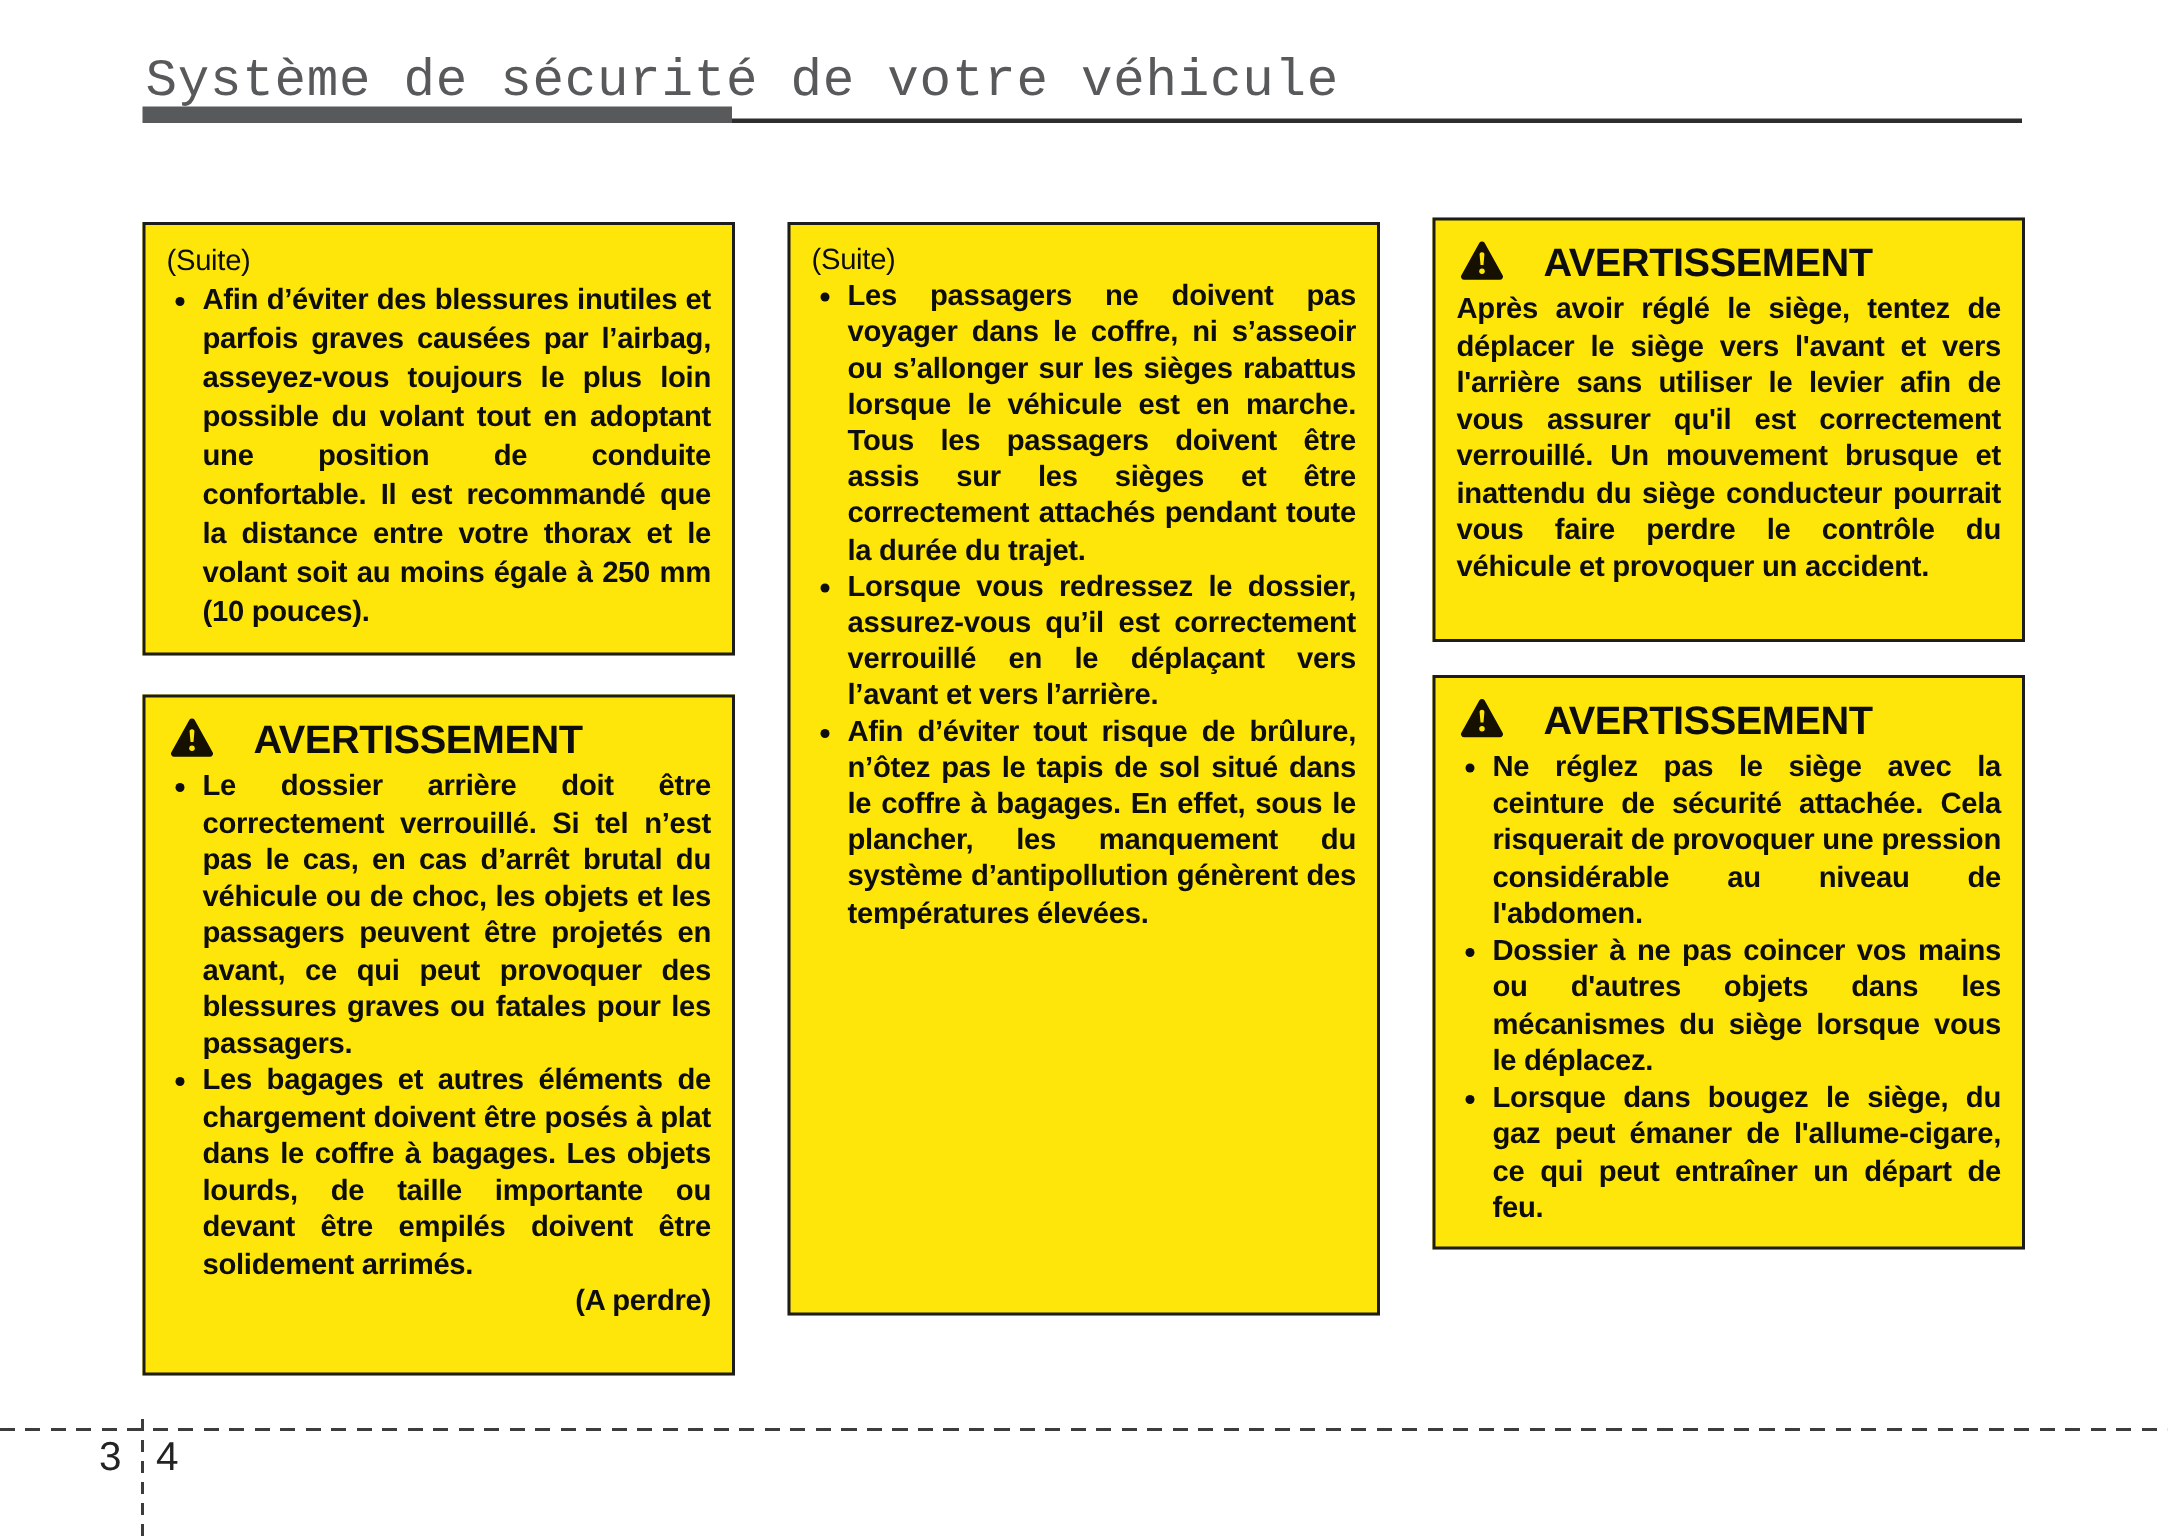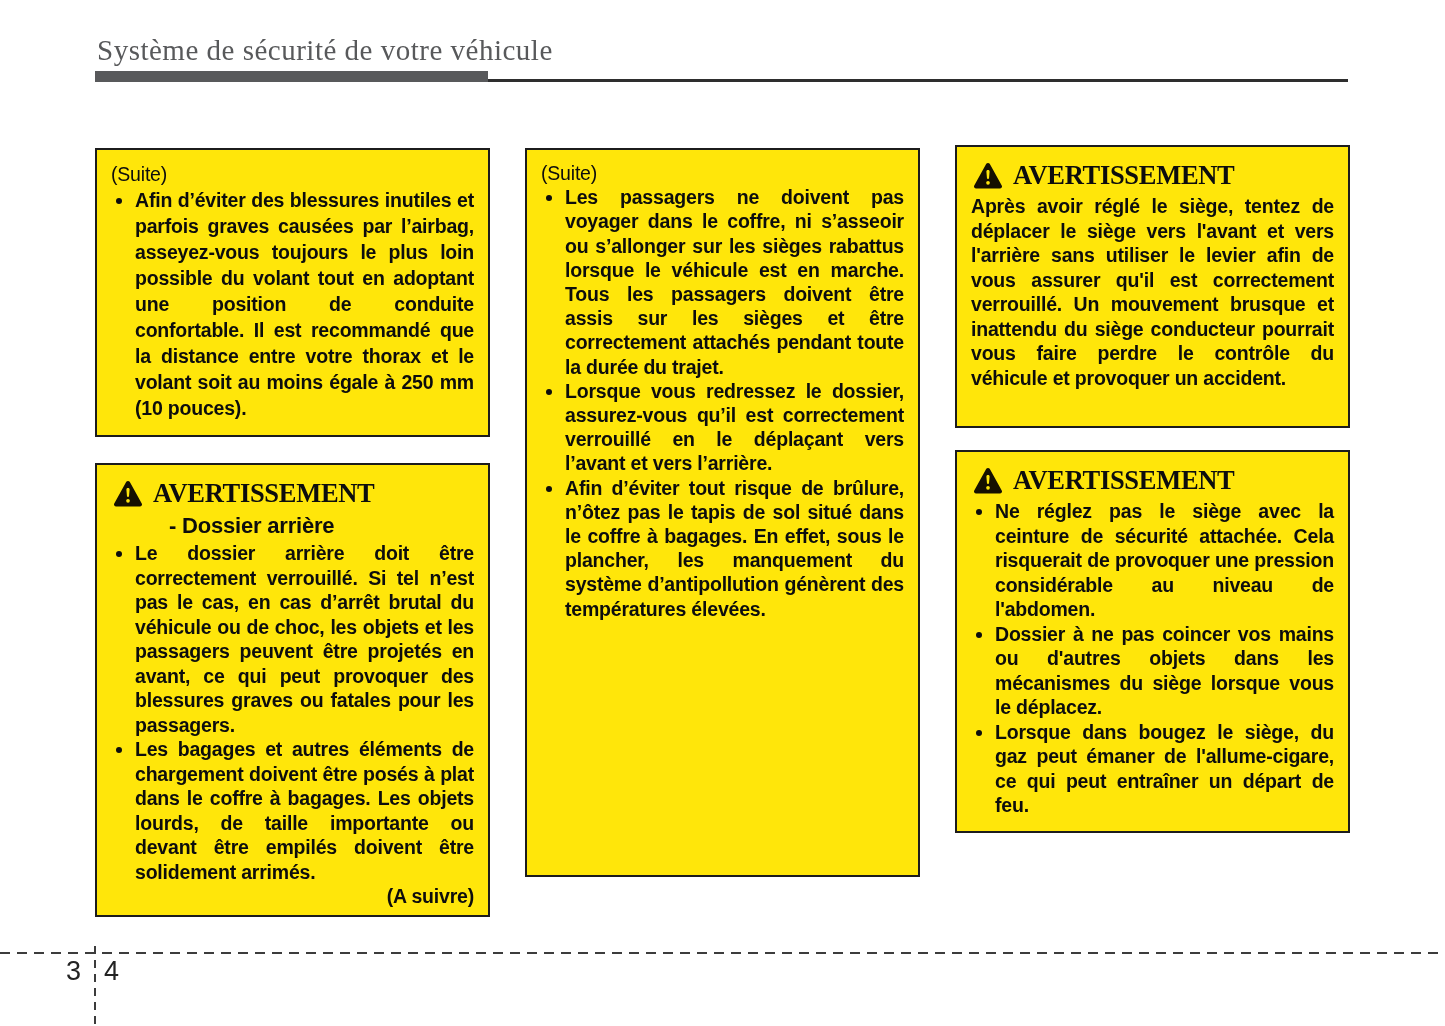--- a/index.html
+++ b/index.html
@@ -1,38 +1,38 @@
 <!DOCTYPE html>
 <html><head>
 <meta charset="utf-8">
 <style>
   html,body{margin:0;padding:0;background:#ffffff;}
   .page{position:relative;width:1445px;height:1026px;background:#ffffff;overflow:hidden;
         font-family:"Liberation Sans",sans-serif;}
 
   
   .page-title{position:absolute;left:97px;top:34px;margin:0;
-      font-family:Liberation Serif, serif;font-weight:400;
-      font-size:29px;color:#58595b;letter-spacing:.5px;white-space:nowrap;}
+      font-family:Liberation Mono, monospace;font-weight:400;
+      font-size:35px;color:#58595b;letter-spacing:.5px;white-space:nowrap;}
   .title-bar{position:absolute;left:95px;top:71px;width:393px;height:11px;background:#58595b;}
   .title-rule{position:absolute;left:488px;top:79px;width:860px;height:3px;background:#2e2e2e;}
 
   
   .warnbox{position:absolute;box-sizing:border-box;background:#ffe60a;border:2px solid #1c1c1c;
       padding:11px 14px 10px 14px;color:#0d0d0d;font-weight:bold;
       font-size:19.5px;line-height:24.5px;letter-spacing:-0.2px;overflow:hidden;}
   .warnbox .suite{font-weight:normal;}
   .bullets{margin:0;padding:0 0 0 24px;list-style:disc outside;}
   .bullets li{margin:0;padding:0;text-align:justify;}
   .cont-para{margin-left:24px;text-align:justify;}
   .body-para{text-align:justify;}
   .redhyph{color:#ed1c24;}
   .suivre{text-align:right;}
 
-  .warnhead{display:flex;align-items:center;gap:10px;margin:2px 0 4px 2px;font-family:Liberation Serif, serif;}
+  .warnhead{display:flex;align-items:flex-start;gap:26px;margin:2px 0 4px 2px;}
   .warnhead .tri{display:inline-flex;width:30px;height:27px;flex:0 0 auto;}
   .warnhead .tri svg{width:30px;height:27px;display:block;}
   .warntitle{font-size:26.5px;letter-spacing:-0.3px;line-height:30px;}
   .warnsub{margin:0 0 2px 58px;font-size:22px;line-height:27px;}
 
   .box-a{left:95px;top:148px;width:395px;height:289px;line-height:26px;}
   .box-b{left:95px;top:463px;width:395px;height:454px;}
   .box-c{left:525px;top:148px;width:395px;height:729px;line-height:24.2px;}
   .box-d{left:955px;top:145px;width:395px;height:283px;}
   .box-e{left:955px;top:450px;width:395px;height:383px;}
@@ -66,26 +66,25 @@
     <div class="warnhead">
       <span class="tri">
         <svg viewBox="0 0 24 22" xmlns="http://www.w3.org/2000/svg">
           <path d="M10.6 1.5 L0.8 19.1 a1.7 1.7 0 0 0 1.5 2.5 h19.4 a1.7 1.7 0 0 0 1.5-2.5 L13.4 1.5 a1.7 1.7 0 0 0-2.8 0 Z" fill="#161000"></path>
           <path d="M12 6.6 c0.9 0 1.4 0.5 1.3 1.4 l-0.5 5.6 h-1.6 l-0.5-5.6 c-0.1-0.9 0.4-1.4 1.3-1.4 Z" fill="#ffe60a"></path>
           <circle cx="12" cy="17" r="1.5" fill="#ffe60a"></circle>
         </svg>
       </span>
       <span class="warntitle">AVERTISSEMENT</span>
     </div>
-    <div class="warnsub">- Dossier arrière</div>
     <ul class="bullets">
       <li>Le dossier arrière doit être correctement verrouillé. Si tel n’est pas le cas, en cas d’arrêt brutal du véhicule ou de choc, les objets et les passagers peuvent être projetés en avant, ce qui peut provoquer des blessures graves ou fatales pour les passagers.</li>
       <li>Les bagages et autres éléments de chargement doivent être posés à plat dans le coffre à bagages. Les objets lourds, de taille importante ou devant être empilés doivent être solidement arrimés.</li>
     </ul>
-    <div class="suivre">(A suivre)</div>
+    <div class="suivre">(A perdre)</div>
   </section>
 
   <section class="warnbox box-c">
     <div class="suite">(Suite)</div>
     <ul class="bullets">
       <li>Les passagers ne doivent pas voyager dans le coffre, ni s’asseoir ou s’allonger sur les sièges rabattus lorsque le véhicule est en marche. Tous les passagers doivent être assis sur les sièges et être correctement attachés pendant toute la durée du trajet.</li>
       <li>Lorsque vous redressez le dossier, assurez-vous qu’il est correctement verrouillé en le déplaçant vers l’avant et vers l’arrière.</li>
       <li>Afin d’éviter tout risque de brûlure, n’ôtez pas le tapis de sol situé dans le coffre à bagages. En effet, sous le plancher, les manquement du système d’antipollution génèrent des températures élevées.</li>
     </ul>
   </section>

